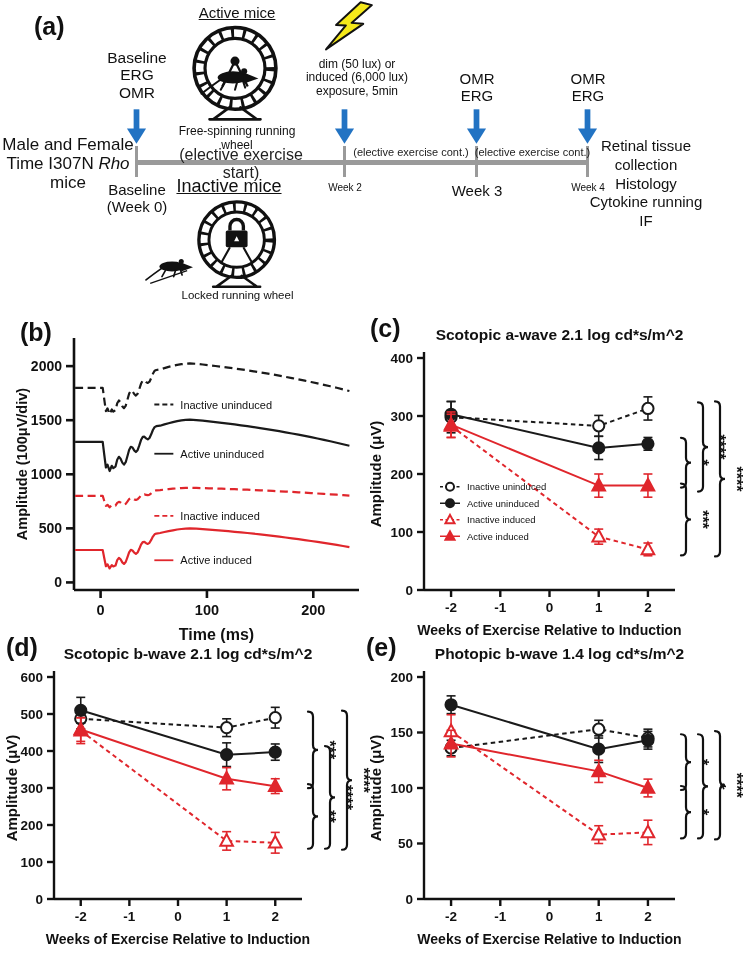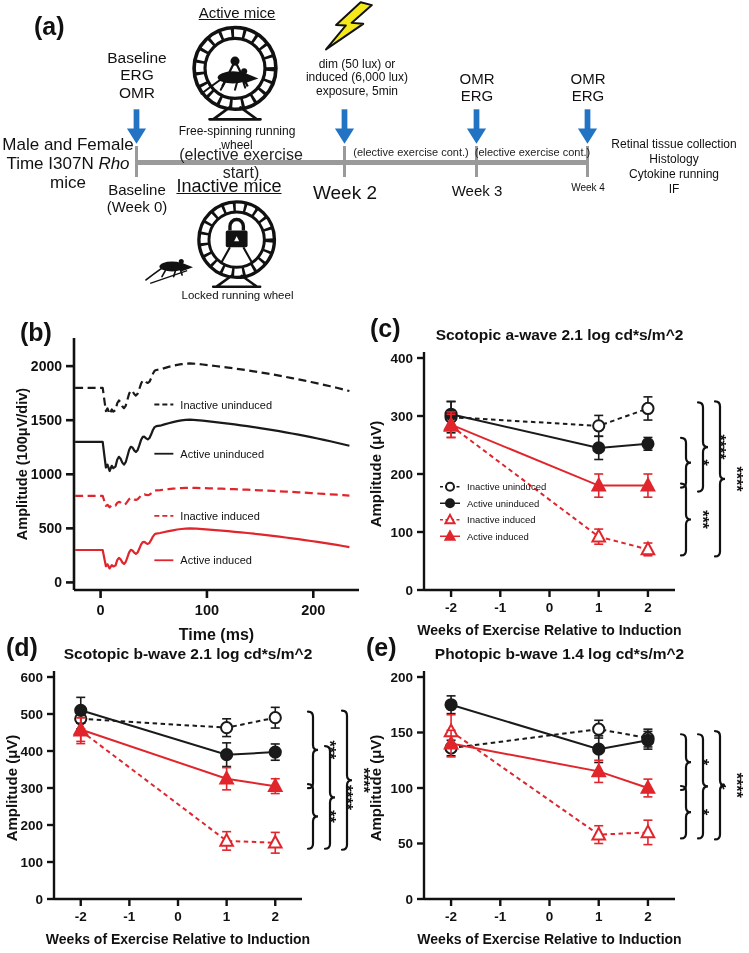--- a/index.html
+++ b/index.html
@@ -36,21 +36,21 @@
     <div class="abs" style="left:586px;top:146px;width:3px;height:31px;background:#9a9a9a"></div>
 
     <div class="abs ctr" style="left:171px;top:146px;width:140px;font-size:16px;color:#222">(elective exercise start)</div>
     <div class="abs ctr" style="left:346px;top:146px;width:130px;font-size:11px;color:#222">(elective exercise cont.)</div>
     <div class="abs ctr" style="left:470px;top:146px;width:125px;font-size:11px;color:#222">(elective exercise cont.)</div>
 
     <div class="abs ctr b line" style="left:87px;top:182px;width:100px;font-size:15px">
       <div>Baseline</div>
       <div>(Week 0)</div>
     </div>
-    <div class="abs ctr b" style="left:305px;top:182px;width:80px;font-size:19px">Week 2</div>
+    <div class="abs ctr b" style="left:305px;top:182px;width:80px;font-size:10px">Week 2</div>
     <div class="abs ctr b" style="left:437px;top:182px;width:80px;font-size:15px">Week 3</div>
     <div class="abs ctr b" style="left:548px;top:182px;width:80px;font-size:10px">Week 4</div>
 
     <div class="abs ctr line" style="left:92px;top:49px;width:90px;font-size:15.5px">
       <div>Baseline</div>
       <div>ERG</div>
       <div>OMR</div>
     </div>
 
     <svg class="abs" style="left:322px;top:0" width="60" height="58" viewBox="0 0 56 60">
@@ -83,21 +83,21 @@
       </svg>
     <svg class="abs" style="left:466px;top:109px" width="21" height="35" viewBox="0 0 22 36">
         <rect x="8" y="0" width="6" height="21" fill="#2273c3"></rect>
         <polygon points="1,20 21,20 11,36" fill="#2273c3"></polygon>
       </svg>
     <svg class="abs" style="left:577px;top:109px" width="21" height="35" viewBox="0 0 22 36">
         <rect x="8" y="0" width="6" height="21" fill="#2273c3"></rect>
         <polygon points="1,20 21,20 11,36" fill="#2273c3"></polygon>
       </svg>
 
-    <div class="abs ctr" style="left:600px;top:137px;width:148px;font-size:12px;line-height:1.25">
+    <div class="abs ctr" style="left:572px;top:137px;width:148px;font-size:15px;line-height:1.25">
       <div>Retinal tissue collection</div>
       <div>Histology</div>
       <div>Cytokine running</div>
       <div>IF</div>
     </div>
 
     <div class="abs ctr u" style="left:187px;top:4px;width:100px;font-size:15px">Active mice</div>
     <svg id="wheel-active" class="abs" style="left:185px;top:21px" width="100" height="102" viewBox="0 0 110 112">
         <g>
           <circle cx="55" cy="52" r="45" fill="#fff" stroke="#111" stroke-width="4"></circle>

